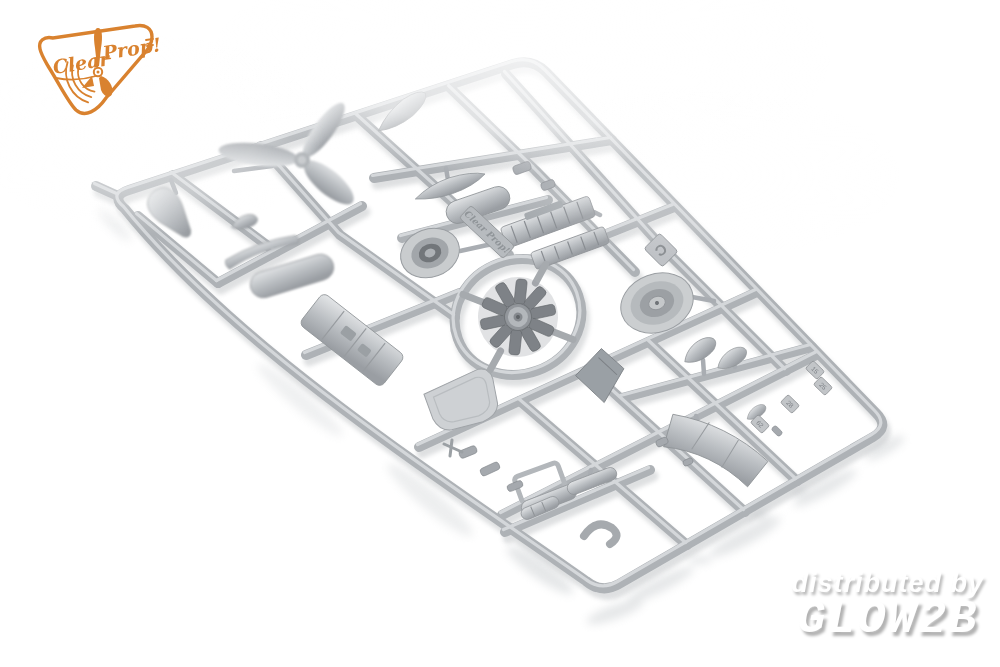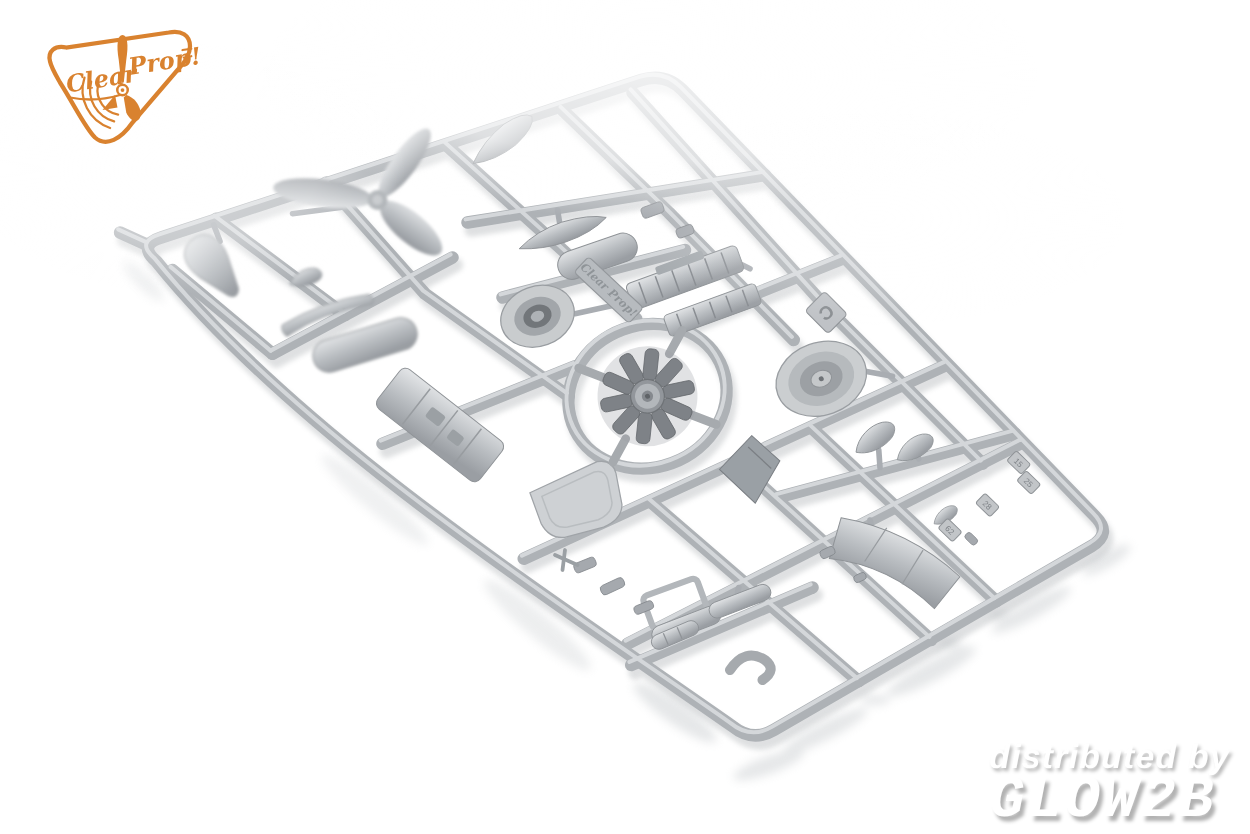--- a/index.html
+++ b/index.html
@@ -10,21 +10,21 @@
   
   #railnet path, #railnet ellipse, #railnet line { fill:none; stroke-linecap:round; stroke-linejoin:round; }
   .rail-shadow { stroke:#9ba0a4; stroke-width:11; opacity:.32; }
   .rail-base   { stroke:#aeb2b6; stroke-width:10; }
   .rail-hi     { stroke:#d9dcdf; stroke-width:3.2; opacity:.9; }
   .gates line  { stroke:#a9adb2; stroke-width:4.5; stroke-linecap:round; }
 
   .logo-script { font-family:"DejaVu Serif", serif; font-style:italic; font-weight:bold; }
 
   
-  .watermark { position:absolute; right:16px; top:591px; text-align:left; font-style:italic;
+  .watermark { position:absolute; right:16px; top:569px; text-align:center; font-style:italic;
                font-weight:bold; color:#ffffff; line-height:1.05; }
   .wm1 { font-size:27px; letter-spacing:1px; text-shadow:2px 3px 3px #b6b6b6; }
   .wm2 { font-size:47px; letter-spacing:2px; margin-top:-2px; text-shadow:3px 4px 3px #b2b2b2;font-family:Liberation Mono, monospace; }
   .wm3 { font-size:13px; letter-spacing:3px; margin-top:-4px; padding-right:6px; text-shadow:1px 2px 2px #bdbdbd; }
 </style>
 </head>
 <body>
 
 <div class="stage">
 

